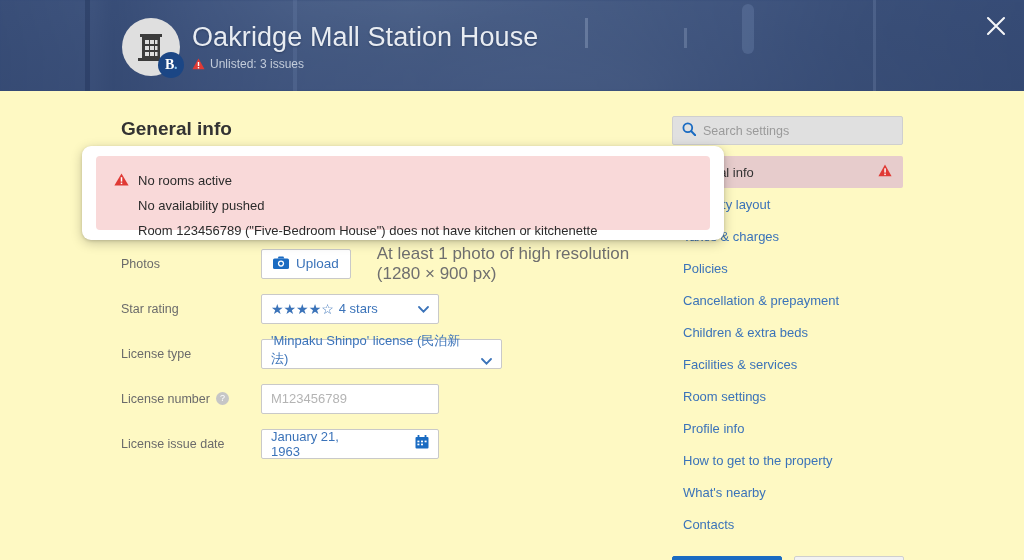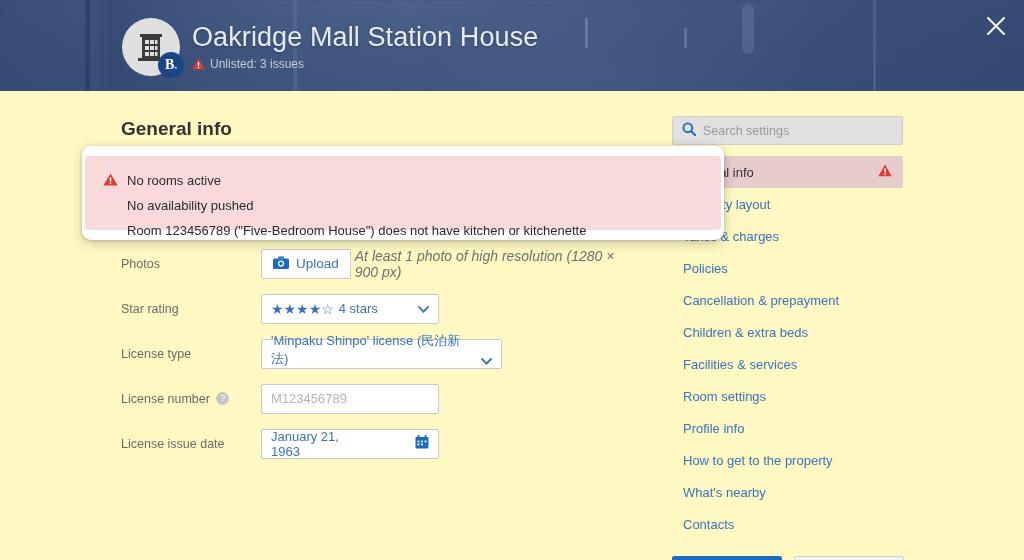--- a/index.html
+++ b/index.html
@@ -141,21 +141,21 @@
 
   .pin { color:#3b73b9; margin-right:6px; display:inline-flex; }
   .stars { color:#3b73b9; letter-spacing:0px; margin-right:5px; font-size:14px; }
 
   .upload-btn {
     height:30px; border:1px solid #c9c9c9; background:#fff; border-radius:2px;
     display:flex; align-items:center; gap:7px; padding:0 11px;
     font-size:13.5px; color:#3b73b9; cursor:pointer;
   }
   .photo-hint {
-    margin-left: 4px; font-size: 14px; color:#6f6f6f; font-style: italic;
+    margin-left: 26px; font-size: 17px; color:#6f6f6f; 
   }
 
   
   .side { position:absolute; left:672px; top:25px; width:231px; }
   .search-box {
     position:relative; height:29px; border:1px solid #cfcfcf; background:#e0e0e0;
     border-radius:2px; display:flex; align-items:center; padding:0 9px; gap:7px;
   }
   .search-box .ph { font-size:12.5px; color:#9a9a9a; }
   .side-list { margin-top: 11px; }
@@ -179,21 +179,21 @@
     border-radius:2px; color:#444; font-size:13px;
     display:flex; align-items:center; justify-content:center; cursor:pointer;
   }
 
   
   .popup-outer {
     position:absolute; left:82px; top:146px;
     width:642px; height:94px;
     background:#fff; border-radius:9px;
     box-shadow: 0 3px 12px rgba(0,0,0,.22), 0 1px 3px rgba(0,0,0,.14);
-    padding:10px 3px;
+    padding:10px 14px;
   }
   .popup-inner {
     width:100%; height:100%;
     background:#f9d9d9; border-radius:4px;
     padding:12px 18px 10px 18px;
   }
   .pmsg {
     font-size:13px; color:#2b2b2b; height:25px;
     display:flex; align-items:center; gap:9px;
   }

